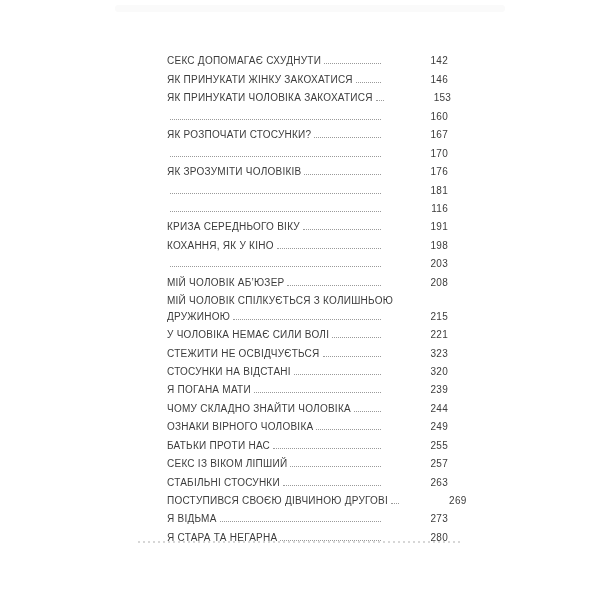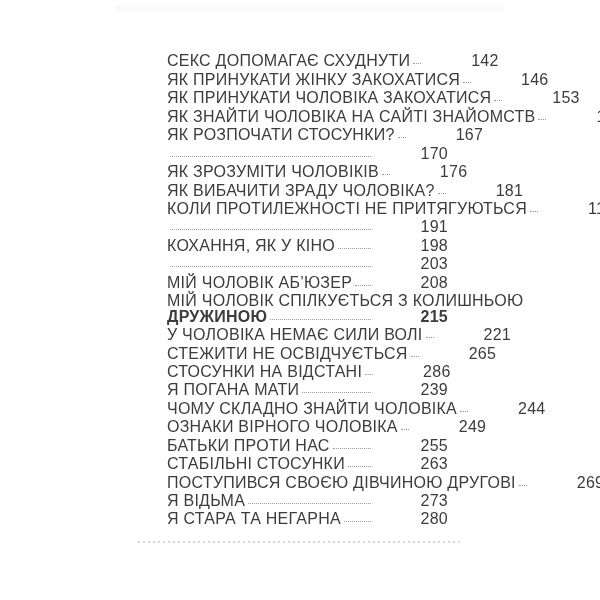--- a/index.html
+++ b/index.html
@@ -47,26 +47,25 @@
     left: 167px;
     top: 49px;
     width: 281px;
     color: #3c3c3c;
   }
 
   .toc-row {
     display: flex;
     align-items: flex-end;
     height: 18.45px;
-    font-size: 16px;
+    font-size: 10px;
     letter-spacing: 0.25px;
   }
   .toc-row.cont {
     height: 15.5px;
-    font-weight: bold;
   }
 
   .title {
     line-height: 12px;
     white-space: nowrap;
     flex: 0 0 auto;
   }
 
   .dots {
     flex: 1 1 auto;
@@ -98,49 +97,47 @@
     <span class="title">ЯК ПРИНУКАТИ ЖІНКУ ЗАКОХАТИСЯ</span>
     <span class="dots"></span>
     <span class="page-num">146</span>
   </div>
       <div class="toc-row">
     <span class="title">ЯК ПРИНУКАТИ ЧОЛОВІКА ЗАКОХАТИСЯ</span>
     <span class="dots"></span>
     <span class="page-num">153</span>
   </div>
       <div class="toc-row">
-    <span class="title">ЯК ЗНАЙТИ ЧОЛОВІКА НА САЙТІ ЗНАЙОМСТВ</span>
     <span class="dots"></span>
     <span class="page-num">160</span>
   </div>
       <div class="toc-row">
     <span class="title">ЯК РОЗПОЧАТИ СТОСУНКИ?</span>
     <span class="dots"></span>
     <span class="page-num">167</span>
   </div>
       <div class="toc-row">
     <span class="dots"></span>
     <span class="page-num">170</span>
   </div>
       <div class="toc-row">
     <span class="title">ЯК ЗРОЗУМІТИ ЧОЛОВІКІВ</span>
     <span class="dots"></span>
     <span class="page-num">176</span>
   </div>
       <div class="toc-row">
-    <span class="title">ЯК ВИБАЧИТИ ЗРАДУ ЧОЛОВІКА?</span>
     <span class="dots"></span>
     <span class="page-num">181</span>
   </div>
       <div class="toc-row">
-    <span class="title">КОЛИ ПРОТИЛЕЖНОСТІ НЕ ПРИТЯГУЮТЬСЯ</span>
     <span class="dots"></span>
     <span class="page-num">116</span>
   </div>
       <div class="toc-row">
+    <span class="title">КРИЗА СЕРЕДНЬОГО ВІКУ</span>
     <span class="dots"></span>
     <span class="page-num">191</span>
   </div>
       <div class="toc-row">
     <span class="title">КОХАННЯ, ЯК У КІНО</span>
     <span class="dots"></span>
     <span class="page-num">198</span>
   </div>
       <div class="toc-row">
     <span class="dots"></span>
@@ -161,46 +158,51 @@
     <span class="page-num">215</span>
   </div>
       <div class="toc-row">
     <span class="title">У ЧОЛОВІКА НЕМАЄ СИЛИ ВОЛІ</span>
     <span class="dots"></span>
     <span class="page-num">221</span>
   </div>
       <div class="toc-row">
     <span class="title">СТЕЖИТИ НЕ ОСВІДЧУЄТЬСЯ</span>
     <span class="dots"></span>
-    <span class="page-num">265</span>
+    <span class="page-num">323</span>
   </div>
       <div class="toc-row">
     <span class="title">СТОСУНКИ НА ВІДСТАНІ</span>
     <span class="dots"></span>
-    <span class="page-num">286</span>
+    <span class="page-num">320</span>
   </div>
       <div class="toc-row">
     <span class="title">Я ПОГАНА МАТИ</span>
     <span class="dots"></span>
     <span class="page-num">239</span>
   </div>
       <div class="toc-row">
     <span class="title">ЧОМУ СКЛАДНО ЗНАЙТИ ЧОЛОВІКА</span>
     <span class="dots"></span>
     <span class="page-num">244</span>
   </div>
       <div class="toc-row">
     <span class="title">ОЗНАКИ ВІРНОГО ЧОЛОВІКА</span>
     <span class="dots"></span>
     <span class="page-num">249</span>
   </div>
       <div class="toc-row">
     <span class="title">БАТЬКИ ПРОТИ НАС</span>
     <span class="dots"></span>
     <span class="page-num">255</span>
+  </div>
+      <div class="toc-row">
+    <span class="title">СЕКС ІЗ ВІКОМ ЛІПШИЙ</span>
+    <span class="dots"></span>
+    <span class="page-num">257</span>
   </div>
       <div class="toc-row">
     <span class="title">СТАБІЛЬНІ СТОСУНКИ</span>
     <span class="dots"></span>
     <span class="page-num">263</span>
   </div>
       <div class="toc-row">
     <span class="title">ПОСТУПИВСЯ СВОЄЮ ДІВЧИНОЮ ДРУГОВІ</span>
     <span class="dots"></span>
     <span class="page-num">269</span>

